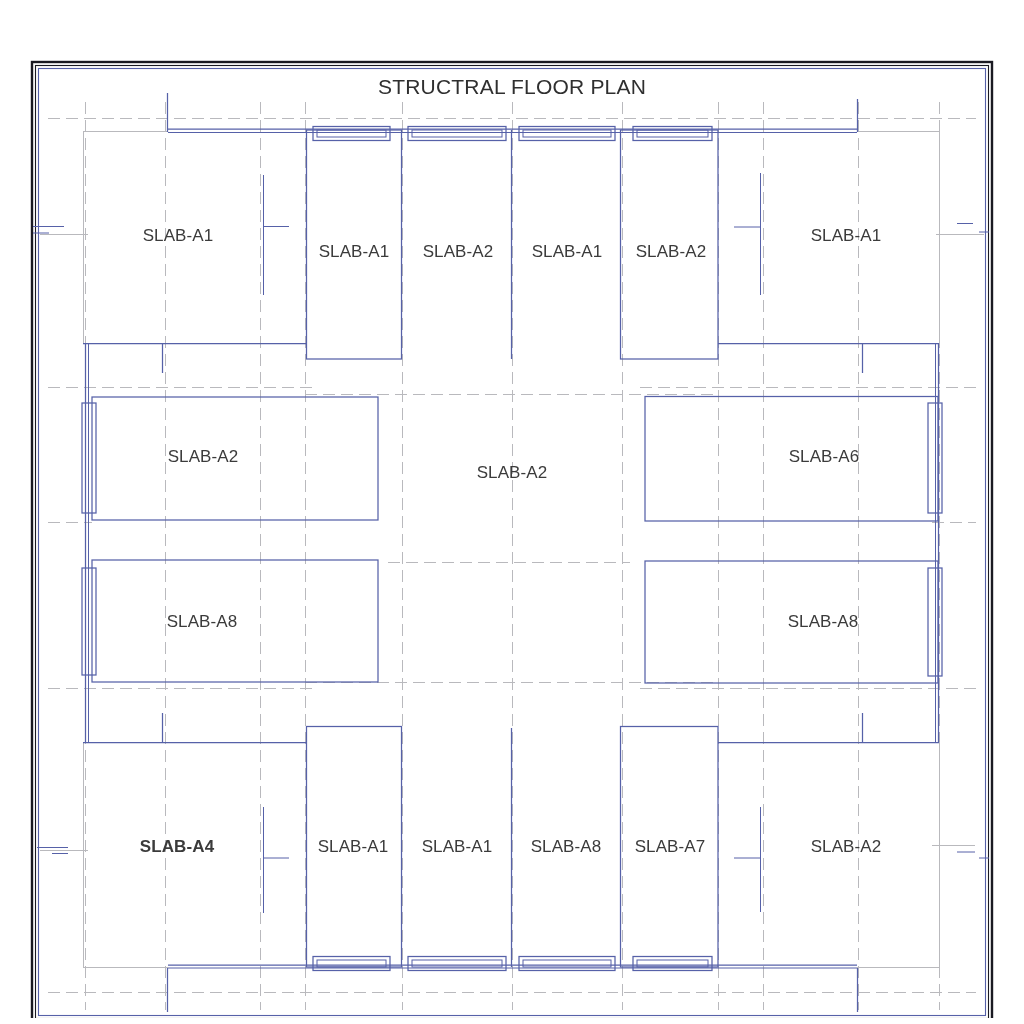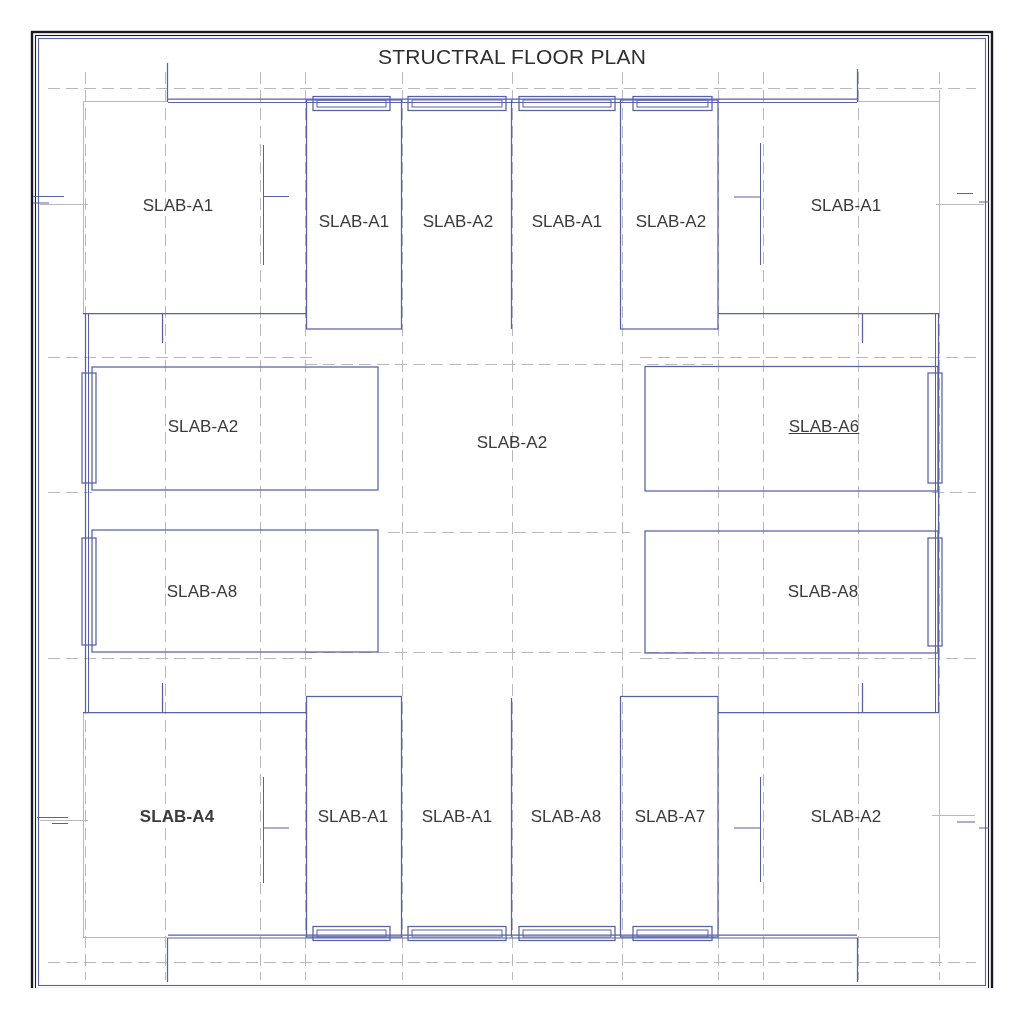--- a/index.html
+++ b/index.html
@@ -4,21 +4,21 @@
 <style>
   :root{
     --frame:#1a1a22;
     --blue:#5661a8;
     --grid:#b9b9bd;
     --text:#3b3b3b;
     --bg:#ffffff;
   }
   html,body{margin:0;padding:0;}
   body{width:1024px;height:1024px;background:var(--bg);font-family:"Liberation Sans","DejaVu Sans",sans-serif;}
-  .sheet{position:relative;width:1024px;height:988px;overflow:hidden;background:var(--bg);}
+  .sheet{position:relative;width:1024px;height:988px;overflow:hidden;background:var(--bg);margin-top:30px;}
   svg{position:absolute;left:0;top:0;}
   .f1{fill:none;stroke:var(--frame);stroke-width:2.4;}
   .f2{fill:none;stroke:var(--frame);stroke-width:1.1;}
   .fb{fill:none;stroke:var(--blue);stroke-width:1.1;}
   .b{fill:none;stroke:var(--blue);stroke-width:1.25;}
   .b2{fill:none;stroke:var(--blue);stroke-width:1;}
   .g{fill:none;stroke:var(--grid);stroke-width:1;}
   .gd{fill:none;stroke:var(--grid);stroke-width:1;stroke-dasharray:12 6;}
   .drawing-title{
     position:absolute;left:512px;top:57px;transform:translate(-50%,-50%);
@@ -175,21 +175,21 @@
 
   <div id="labels">
       <div class="slab-label" style="left: 178px; top: 206px;">SLAB-A1</div>
       <div class="slab-label" style="left: 354px; top: 222px;">SLAB-A1</div>
       <div class="slab-label" style="left: 458px; top: 222px;">SLAB-A2</div>
       <div class="slab-label" style="left: 567px; top: 222px;">SLAB-A1</div>
       <div class="slab-label" style="left: 671px; top: 222px;">SLAB-A2</div>
       <div class="slab-label" style="left: 846px; top: 206px;">SLAB-A1</div>
       <div class="slab-label" style="left: 203px; top: 427px;">SLAB-A2</div>
       <div class="slab-label" style="left: 512px; top: 443px;">SLAB-A2</div>
-      <div class="slab-label" style="left: 824px; top: 427px; text-decoration: underline;">SLAB-A6</div>
+      <div class="slab-label" style="left: 824px; top: 427px;">SLAB-A6</div>
       <div class="slab-label" style="left: 202px; top: 592px;">SLAB-A8</div>
       <div class="slab-label" style="left: 823px; top: 592px;">SLAB-A8</div>
       <div class="slab-label" style="left: 177px; top: 817px; font-weight: bold;">SLAB-A4</div>
       <div class="slab-label" style="left: 353px; top: 817px;">SLAB-A1</div>
       <div class="slab-label" style="left: 457px; top: 817px;">SLAB-A1</div>
       <div class="slab-label" style="left: 566px; top: 817px;">SLAB-A8</div>
       <div class="slab-label" style="left: 670px; top: 817px; text-align: right;">SLAB-A7</div>
       <div class="slab-label" style="left: 846px; top: 817px;">SLAB-A2</div>
     </div>
 

